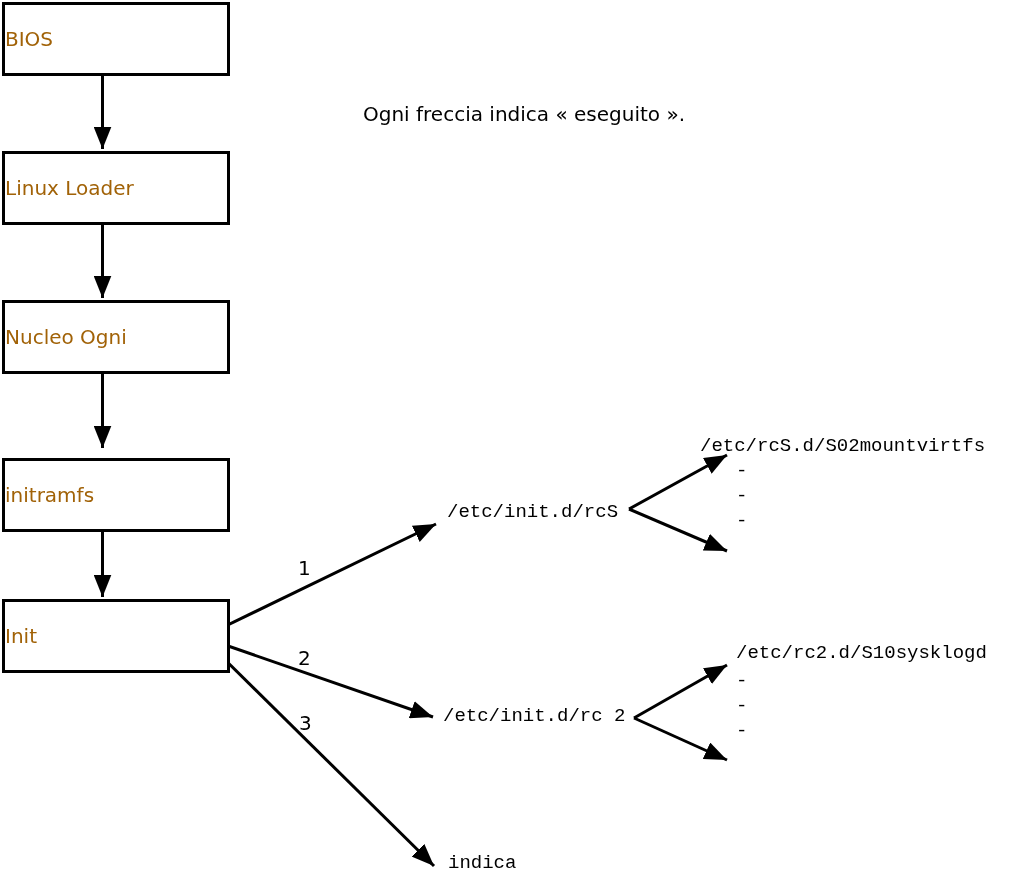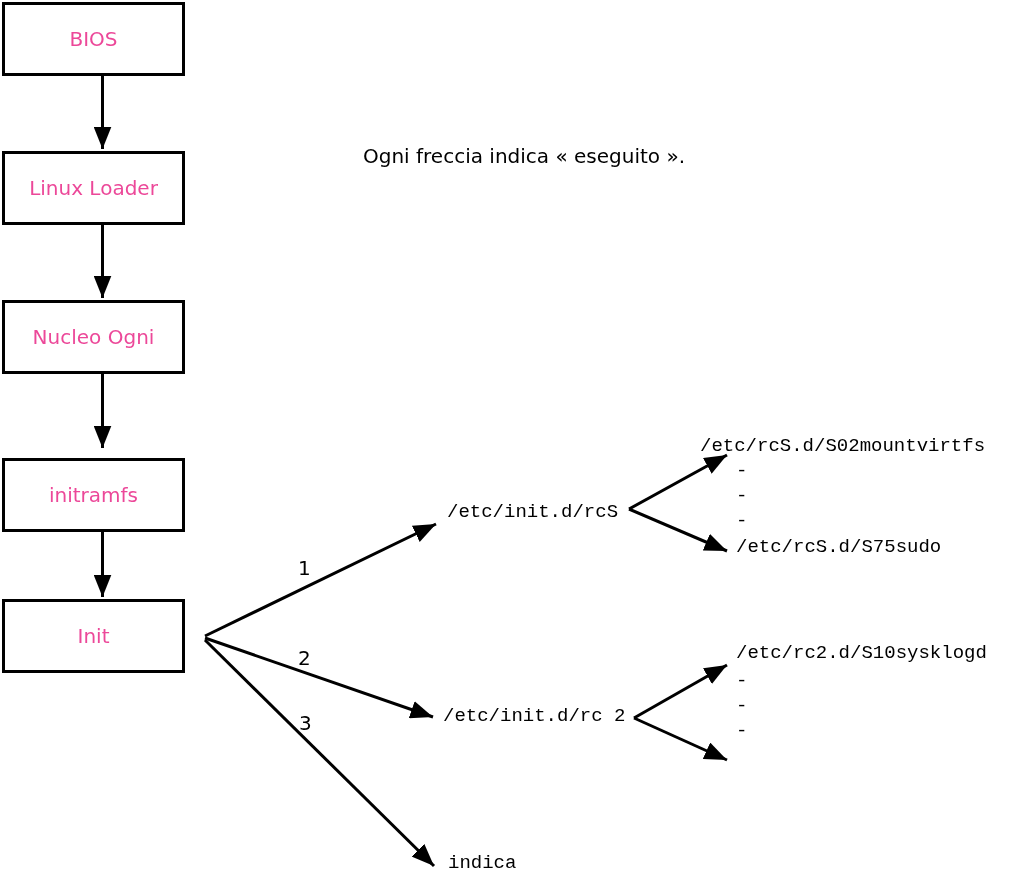--- a/index.html
+++ b/index.html
@@ -23,30 +23,30 @@
     height: 875px;
   }
   .ln {
     stroke: #000000;
     stroke-width: 3;
     fill: none;
   }
   .box {
     position: absolute;
     left: 2px;
-    width: 183px;
+    width: 228px;
     height: 74px;
     box-sizing: border-box;
     border: 3px solid #000000;
     background: #ffffff;
     display: flex;
     align-items: center;
-    justify-content: center;
+    justify-content: flex-start;
     font: 20px "DejaVu Sans", sans-serif;
-    color: #ec4899;
+    color: #a16207;
   }
   .sans {
     position: absolute;
     font: 20px "DejaVu Sans", sans-serif;
     line-height: 24px;
     white-space: pre;
     color: #000000;
   }
   .mono {
     position: absolute;
@@ -55,21 +55,21 @@
     white-space: pre;
     color: #000000;
   }
   
   #box-bios      { top: 2px; }
   #box-boot      { top: 151px; }
   #box-kernel    { top: 300px; }
   #box-initramfs { top: 458px; }
   #box-init      { top: 599px; }
   
-  #annotation { left: 363px; top: 102px; margin-top: 42px; }
+  #annotation { left: 363px; top: 102px; }
   
   #num-1 { left: 298px; top: 556px; }
   #num-2 { left: 298px; top: 646px; }
   #num-3 { left: 299px; top: 711px; }
   
   #target-rcs   { left: 447px; top: 501px; }
   #target-rc2   { left: 443px; top: 705px; }
   #target-getty { left: 448px; top: 852px; }
   
   #b1c0 { left: 700px; top: 435px; }
@@ -135,20 +135,19 @@
   <div class="sans" id="num-3">3</div>
 
   <div class="mono" id="target-rcs">/etc/init.d/rcS</div>
   <div class="mono" id="target-rc2">/etc/init.d/rc 2</div>
   <div class="mono" id="target-getty">indica</div>
 
   <div class="mono" id="b1c0">/etc/rcS.d/S02mountvirtfs</div>
   <div class="mono" id="b1c1">-</div>
   <div class="mono" id="b1c2">-</div>
   <div class="mono" id="b1c3">-</div>
-  <div class="mono" id="b1c4">/etc/rcS.d/S75sudo</div>
 
   <div class="mono" id="b2c0">/etc/rc2.d/S10sysklogd</div>
   <div class="mono" id="b2c1">-</div>
   <div class="mono" id="b2c2">-</div>
   <div class="mono" id="b2c3">-</div>
 
 </div>
 
 </body></html>

